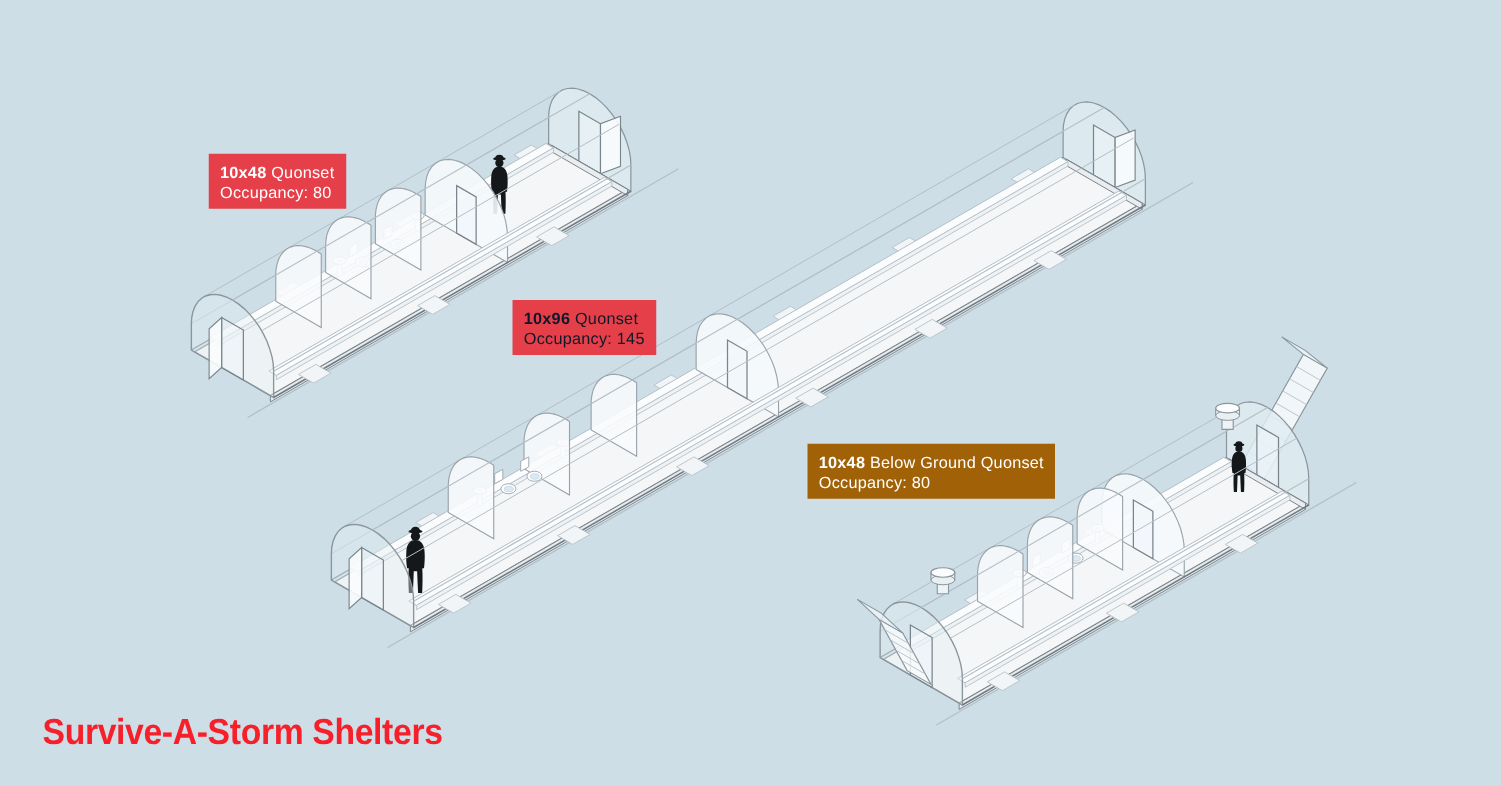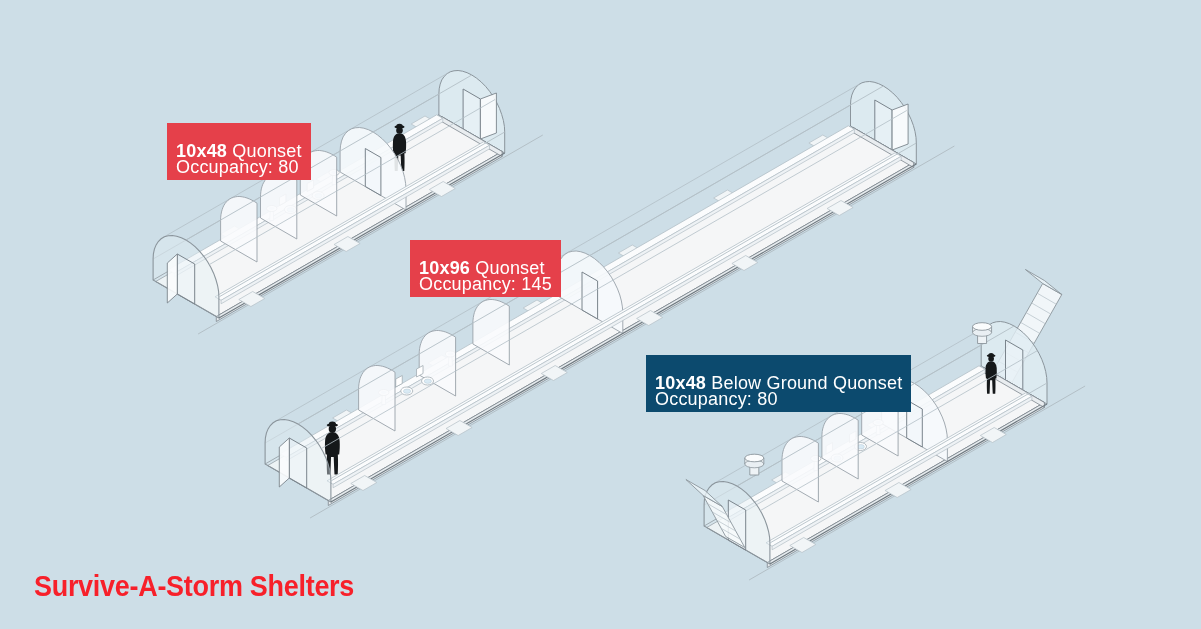--- a/index.html
+++ b/index.html
@@ -3,22 +3,22 @@
 <meta charset="utf-8">
 <style>
   html,body{margin:0;padding:0;background:#e8eef2;}
   .stage{
     position:relative;width:1201px;height:629px;overflow:hidden;
     font-family:"Liberation Sans",sans-serif;
   }
   #scene{position:absolute;left:0;top:0;}
   .label{
     position:absolute;
-    padding:20px 9px 5px 9px;
-    font-size:18px;line-height:16px;letter-spacing:.2px;
+    padding:7px 9px 5px 9px;
+    font-size:13px;line-height:16px;letter-spacing:.2px;
     white-space:nowrap;
   }
   .label .b{font-weight:700;}
   .title{
     position:absolute;left:34px;top:570px;
     font-weight:700;font-size:29px;letter-spacing:-.3px;
     transform:scaleX(.93);transform-origin:left center;
     white-space:nowrap;
   }
 </style>
@@ -237,24 +237,24 @@
         <path d="M721.2,528.3L740.3,539.3" stroke="#b3bfc6" stroke-width="0.7" fill="none"></path>
         <path d="M703.2,495.5L722.3,506.5L705.0,490.5L685.9,479.5Z" fill="rgba(238,245,250,0.75)" stroke="#8b959c" stroke-width="0.9"></path>
       </g>
     </svg>
 
   <div class="label" id="label-0" style="left: 167px; top: 123px; background: rgb(229, 64, 74); color: rgb(255, 255, 255);">
     <div><span class="b">10x48</span> <span>Quonset</span></div>
     <div>Occupancy: 80</div>
   </div>
 
-  <div class="label" id="label-1" style="left: 410px; top: 240px; background: rgb(229, 64, 74); color: #ffffff;">
+  <div class="label" id="label-1" style="left: 410px; top: 240px; background: rgb(229, 64, 74); color: #0f172a;">
     <div><span class="b">10x96</span> <span>Quonset</span></div>
     <div>Occupancy: 145</div>
   </div>
 
-  <div class="label" id="label-2" style="left: 646px; top: 355px; background: #0c4a6e; color: rgb(255, 255, 255);">
+  <div class="label" id="label-2" style="left: 646px; top: 355px; background: #a16207; color: rgb(255, 255, 255);">
     <div><span class="b">10x48</span> <span>Below Ground Quonset</span></div>
     <div>Occupancy: 80</div>
   </div>
 
   <div class="title" style="color: rgb(247, 32, 42);">Survive-A-Storm Shelters</div>
 </div>
 
 </body></html>

